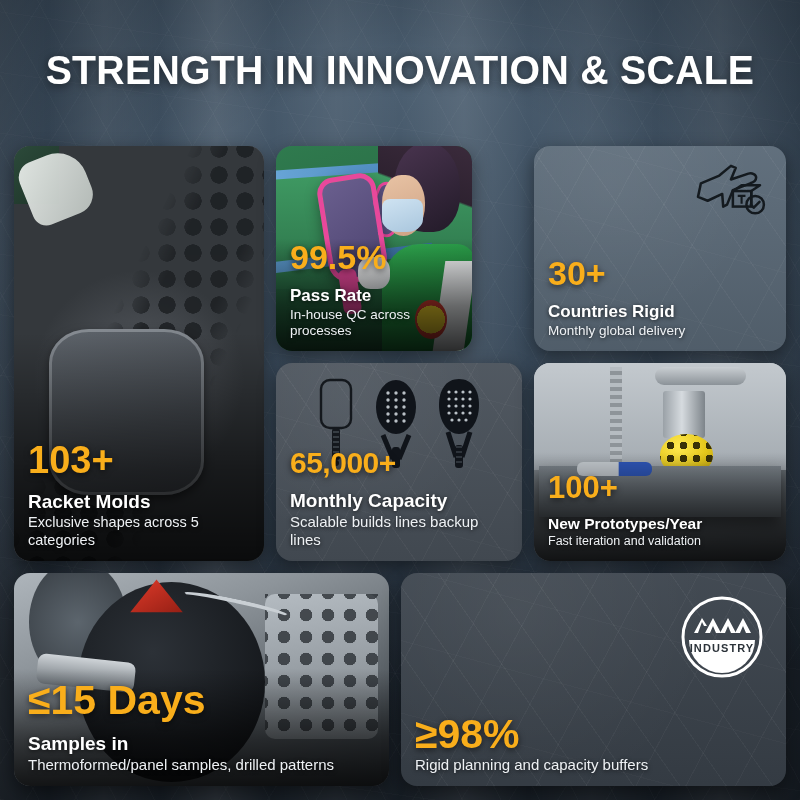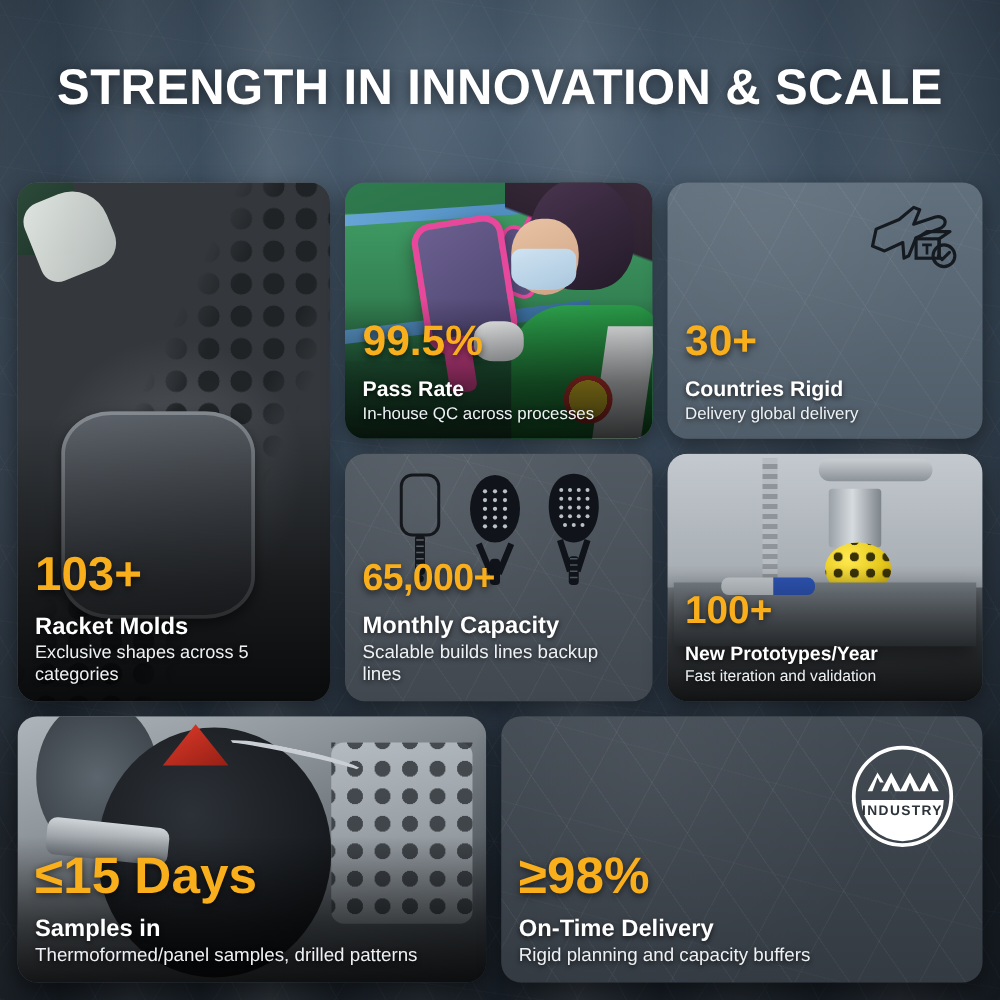--- a/index.html
+++ b/index.html
@@ -368,21 +368,21 @@
       <div class="cavity"></div>
     </div>
     <div class="photo-overlay"></div>
     <div class="txt">
       <div class="stat">103+</div>
       <div class="label">Racket Molds</div>
       <div class="desc">Exclusive shapes across 5 categories</div>
     </div>
   </div>
 
-  <div class="card sz-md" style="left:276px; top:146px; width:246px; height:205px;">
+  <div class="card sz-md" style="left:276px; top:146px; width:196px; height:205px;">
     <div class="photo ph-qc">
       <div class="bench"></div>
       <div class="rail"></div>
       <div class="rail2"></div>
       <div class="pad-s1"></div>
       <div class="pad-s2"></div>
       <div class="pad-main"></div>
       <div class="pad-handle"></div>
       <div class="person"></div>
       <div class="shirt"></div>
@@ -407,21 +407,21 @@
       <rect x="44" y="30" width="19" height="16" stroke="#141a1f" stroke-width="2.6" fill="none"></rect>
       <path d="M44 30 L53 24 L72 24 L63 30" stroke="#141a1f" stroke-width="2.6" fill="none" stroke-linejoin="round"></path>
       <path d="M63 30 L63 46" stroke="#141a1f" stroke-width="2.6"></path>
       <path d="M49 35 h8 M53 35 v8" stroke="#141a1f" stroke-width="2.2"></path>
       <circle cx="67" cy="44" r="9" stroke="#141a1f" stroke-width="2.6" fill="none"></circle>
       <path d="M62.5 44 l3 3.2 l6-6" stroke="#141a1f" stroke-width="2.6" fill="none" stroke-linecap="round" stroke-linejoin="round"></path>
     </svg>
     <div class="txt">
       <div class="stat">30+</div>
       <div class="label">Countries Rigid</div>
-      <div class="desc">Delivery global delivery</div>
+      <div class="desc">Monthly global delivery</div>
     </div>
   </div>
 
   <div class="card slate sz-cap" style="left:276px; top:363px; width:246px; height:198px;">
     <div class="rackets">
 
       <svg class="rk" width="40" height="92" viewBox="0 0 40 92">
         <rect x="5" y="3" width="30" height="48" rx="9" stroke="#14181d" stroke-width="2.4" fill="none"></rect>
         <rect x="9" y="7" width="22" height="40" rx="6" stroke="#2c3views" stroke-width="1" fill="none" opacity="0"></rect>
         <rect x="16" y="51" width="8" height="32" rx="3" fill="#14181d"></rect>
@@ -529,18 +529,17 @@
         <path d="M14 38 L22 23 L27 31 L24 31 L22 27 L18 38 Z" fill="#ffffff"></path>
         <path d="M25 38 L33 23 L41 38 L36 38 L33 31 L30 38 Z" fill="#ffffff"></path>
         <path d="M40 38 L48 23 L56 38 L51 38 L48 31 L45 38 Z" fill="#ffffff"></path>
         <path d="M55 38 L63 23 L71 38 L66 38 L63 31 L60 38 Z" fill="#ffffff"></path>
       </g>
       <path d="M9 45 H75 A33 33 0 0 1 42 78 A33 33 0 0 1 9 45 Z" fill="#ffffff"></path>
       <text x="42" y="57" text-anchor="middle" font-family="Liberation Sans, sans-serif" font-size="11" font-weight="700" letter-spacing="1.1" fill="#2c333a">INDUSTRY</text>
     </svg>
     <div class="txt">
       <div class="stat">≥98%</div>
-      <div class="label">On-Time Delivery</div>
       <div class="desc">Rigid planning and capacity buffers</div>
     </div>
   </div>
 
 </div>
 
 </body></html>

